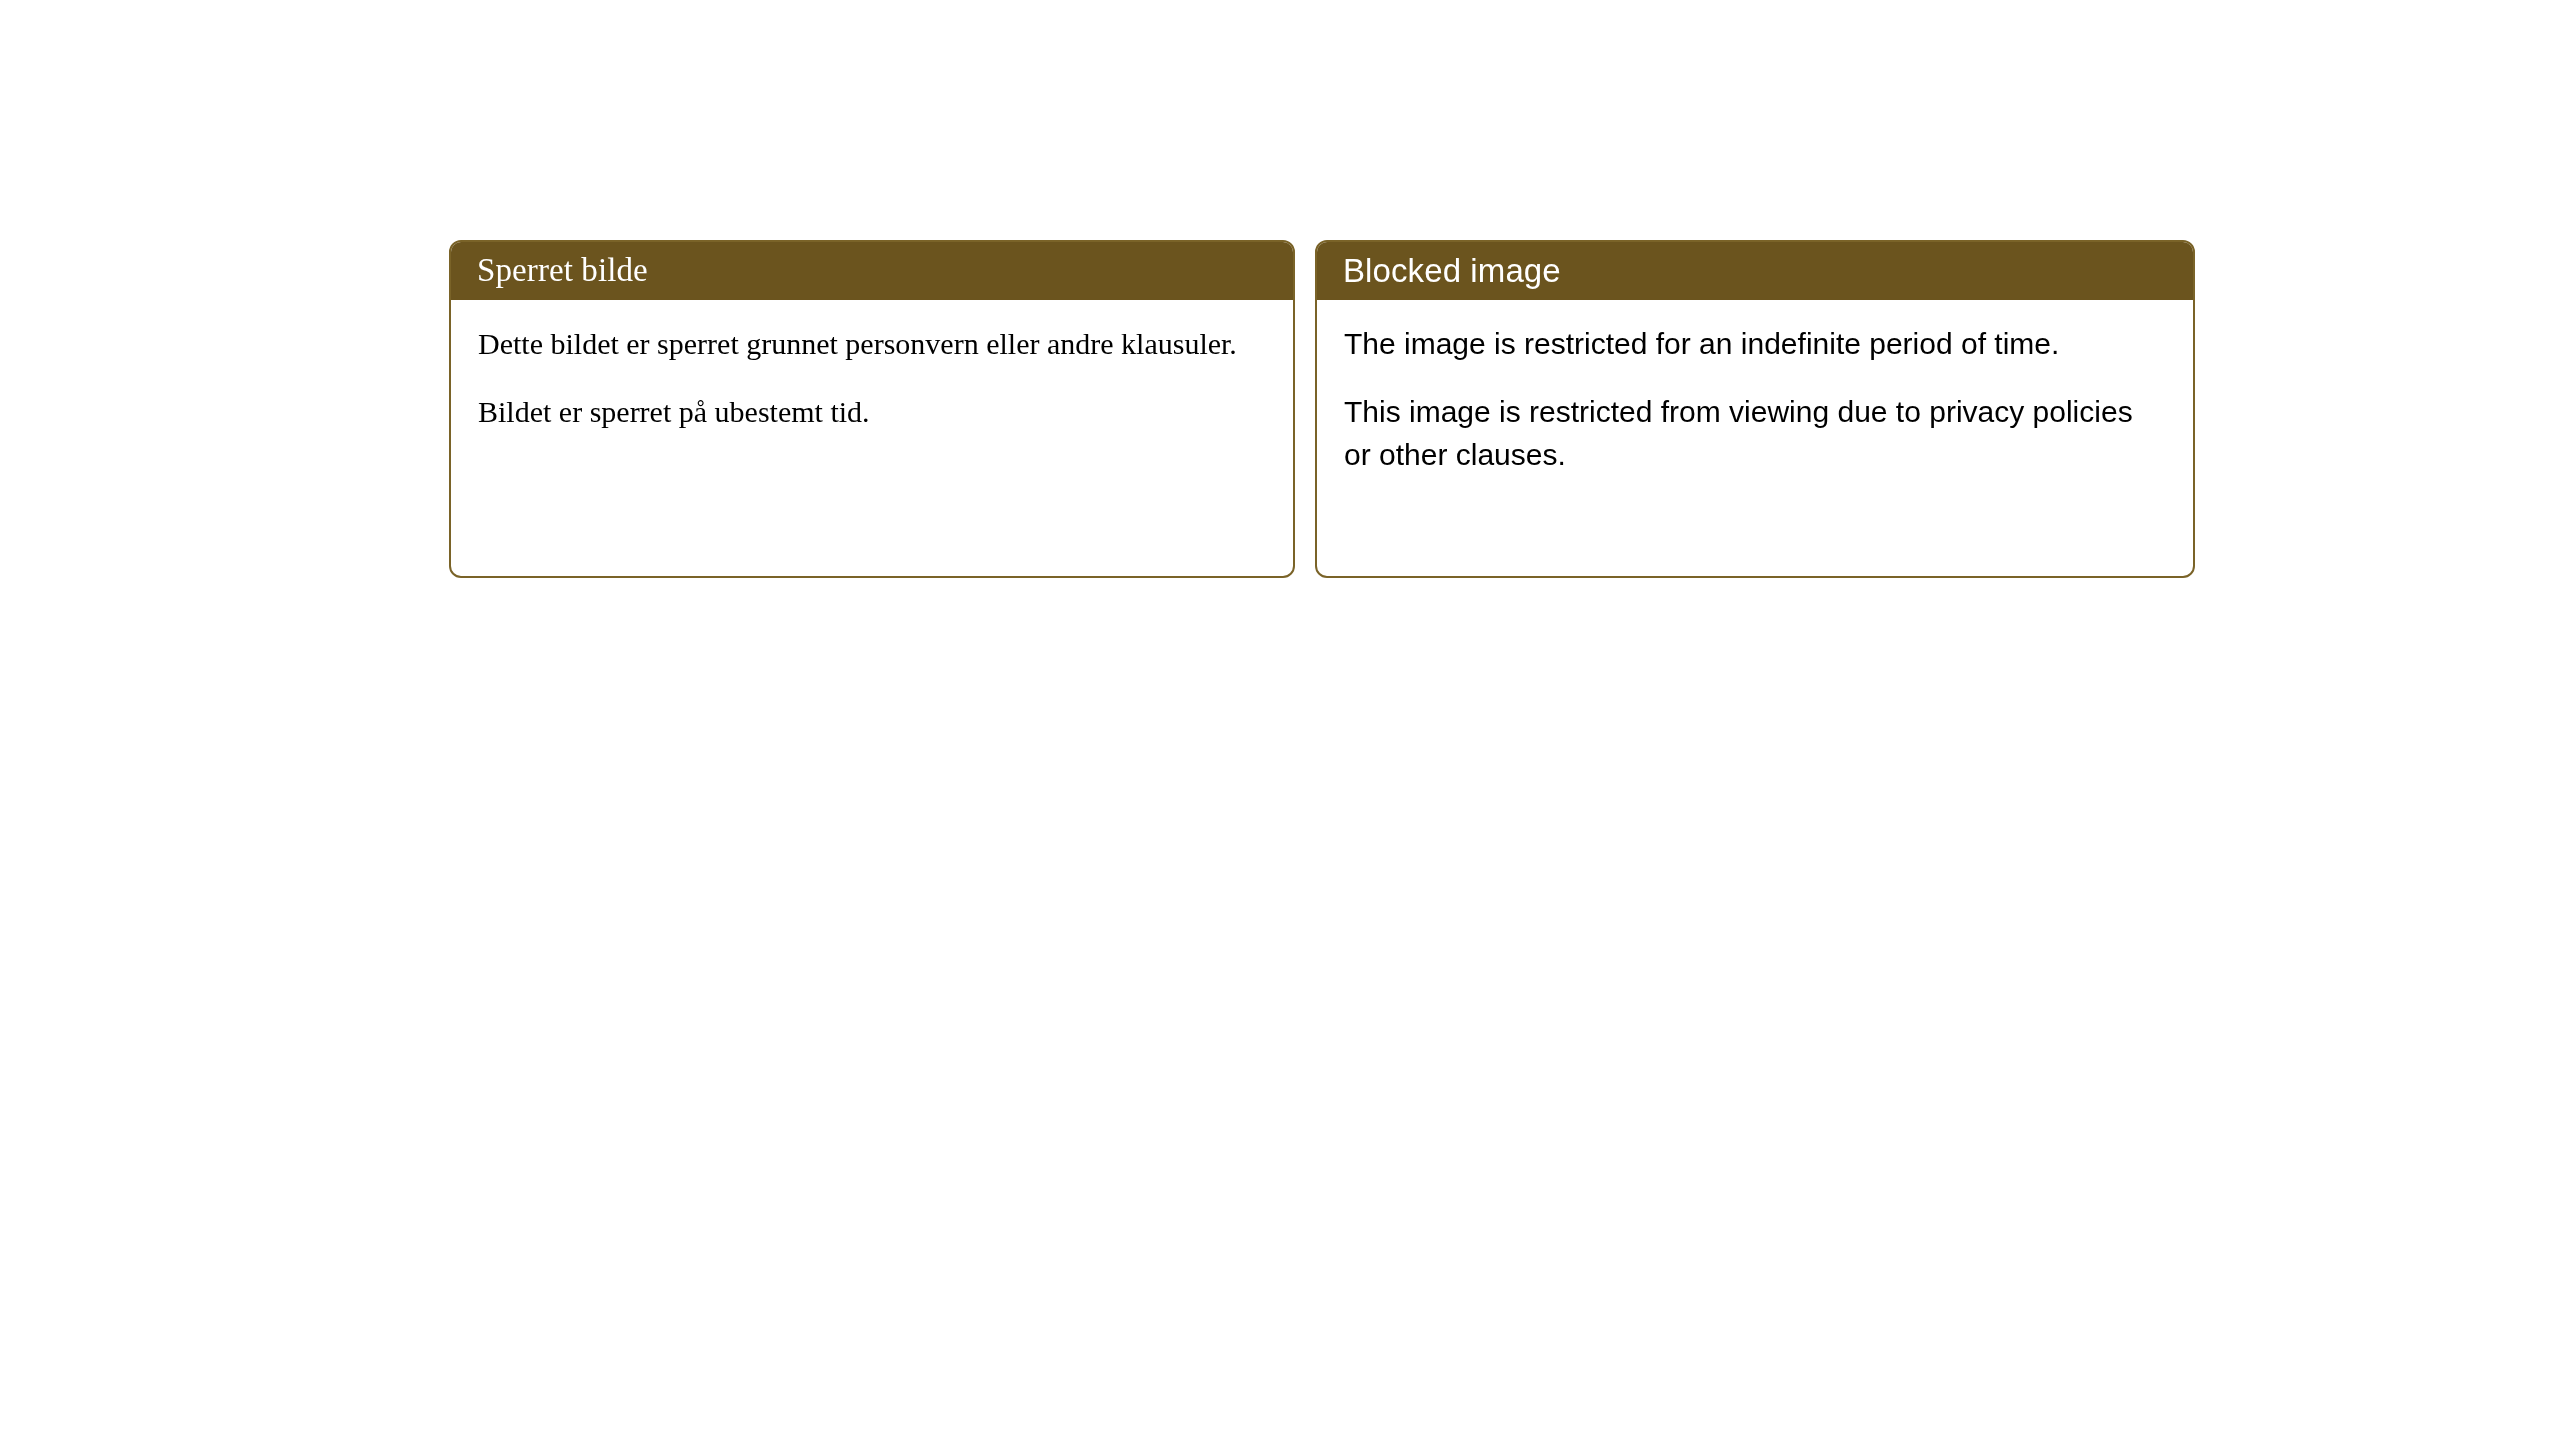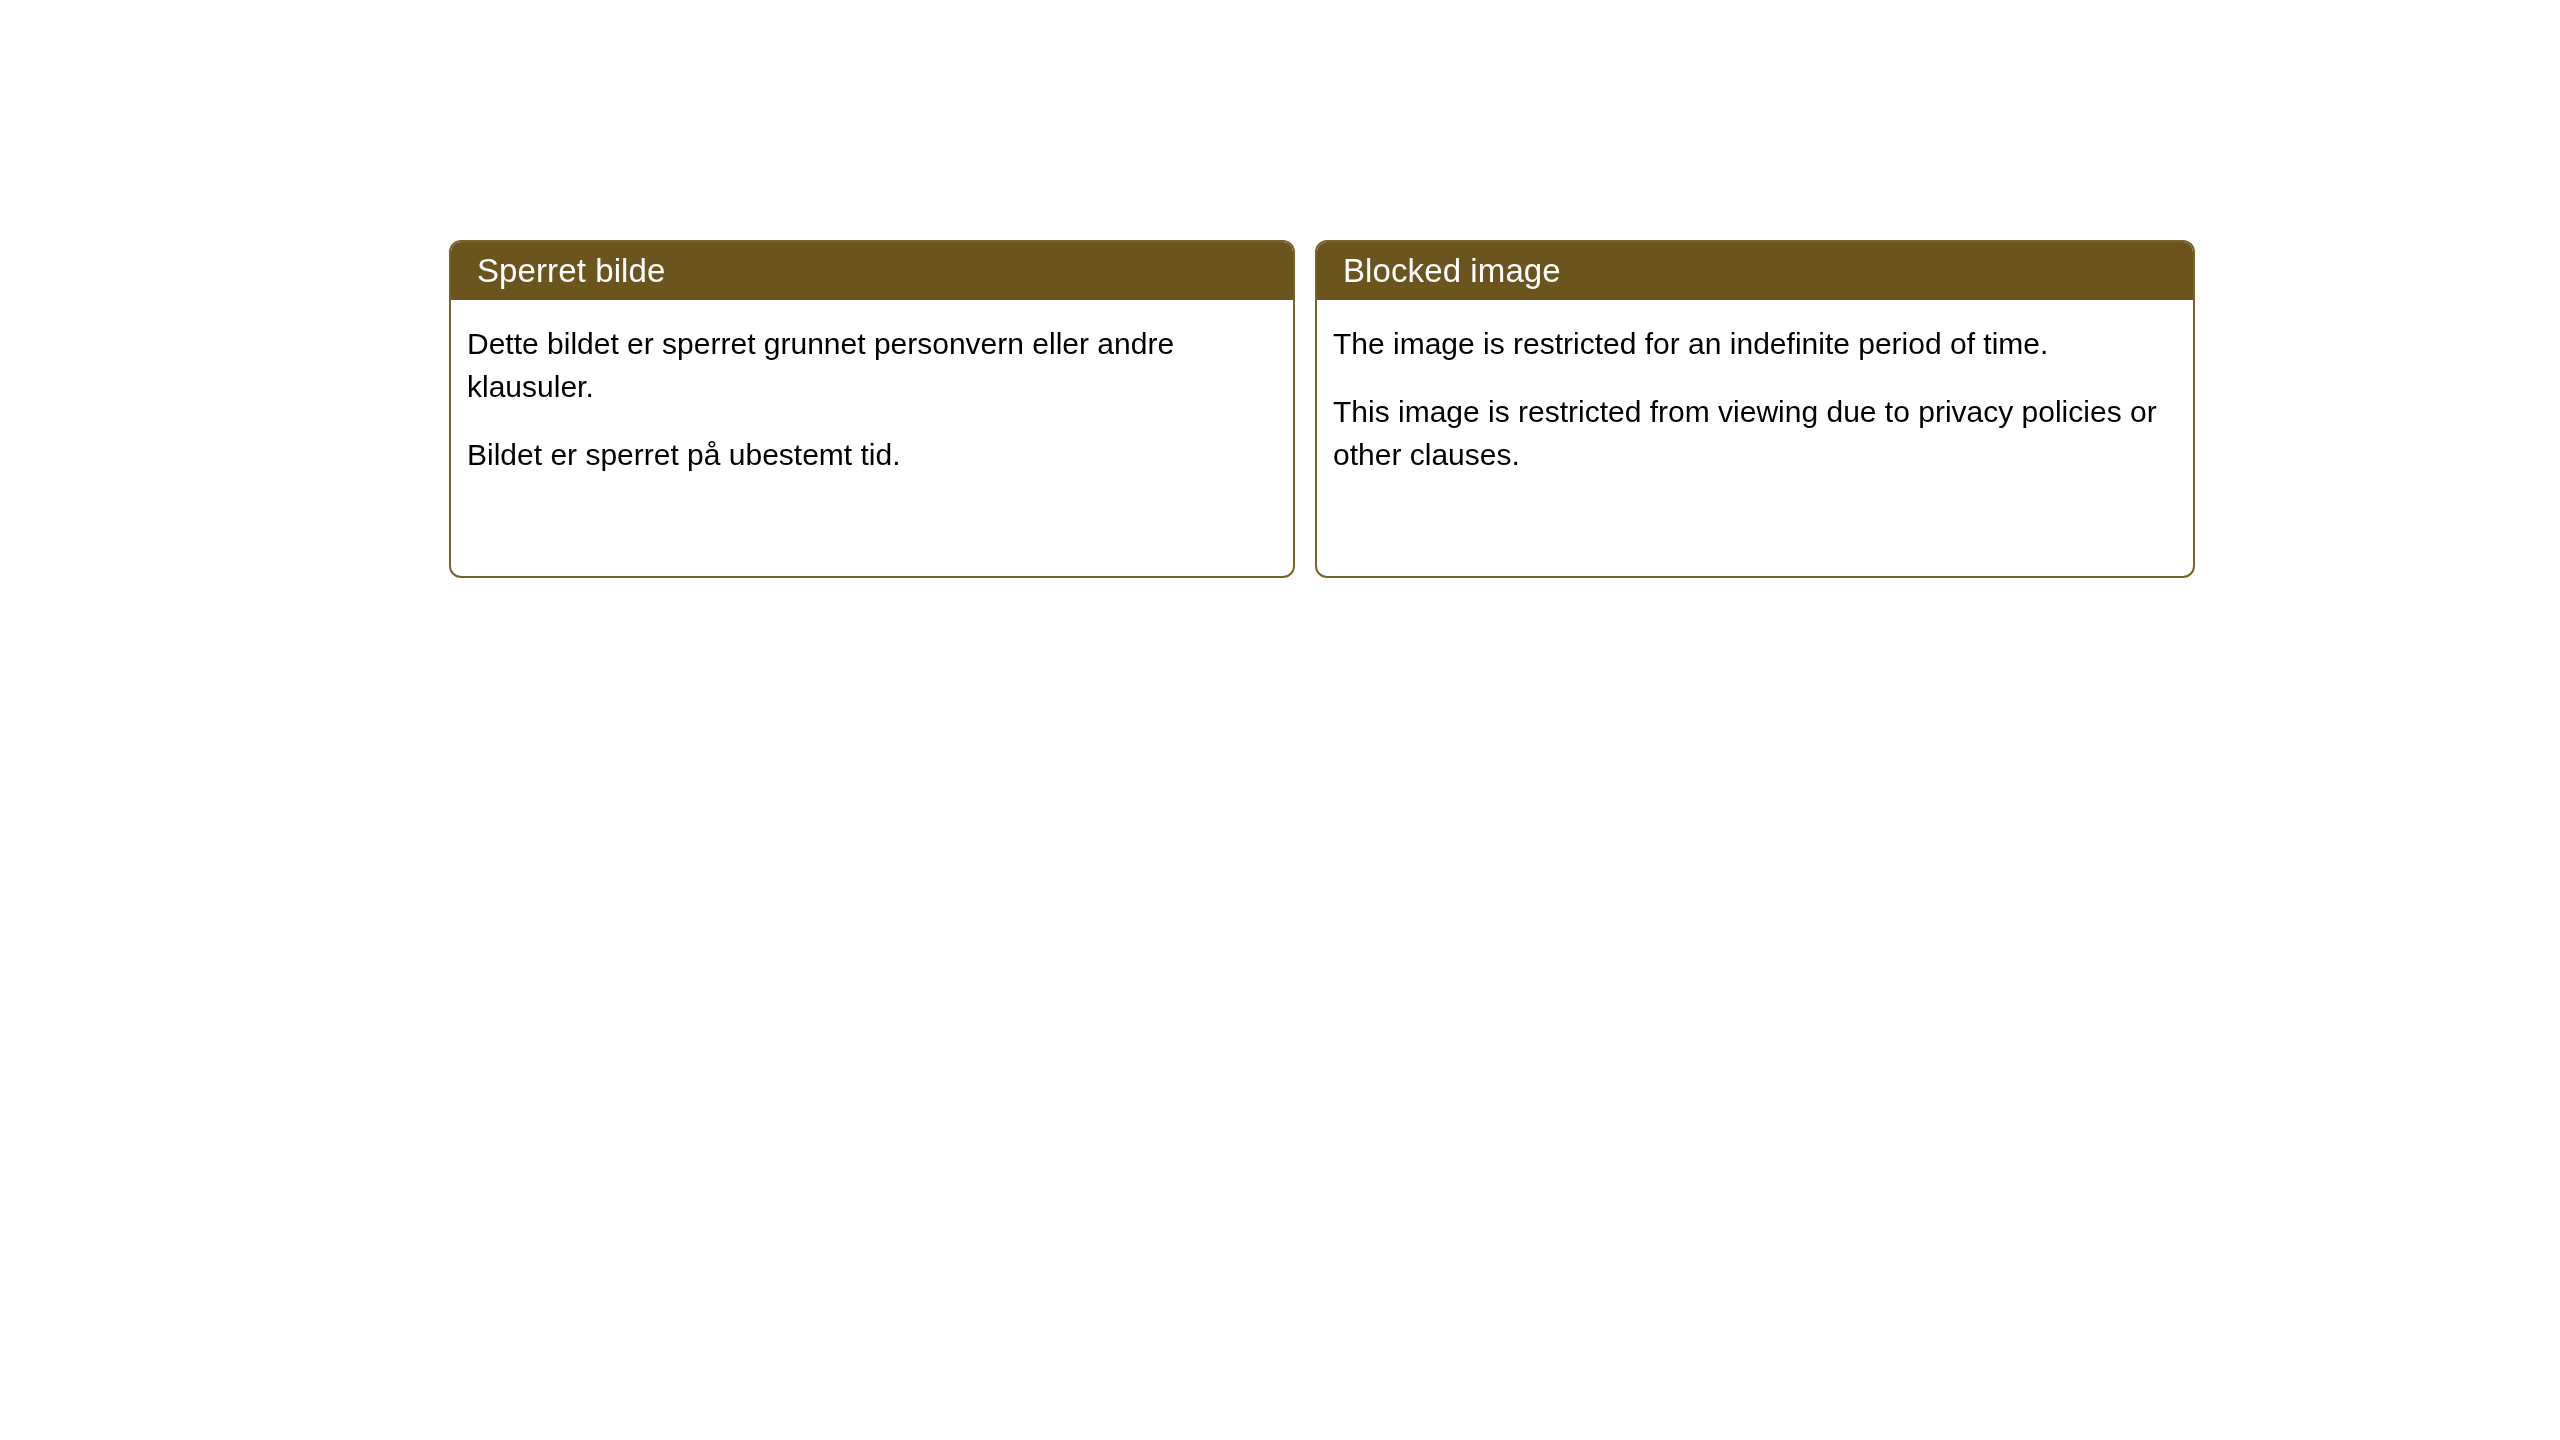--- a/index.html
+++ b/index.html
@@ -28,20 +28,21 @@
     box-sizing: border-box;
     border: 2px solid #7a6328;
     border-radius: 12px;
     background: #ffffff;
     overflow: hidden;
   }
 
   .notice-panel.panel-left {
     left: 449px;
     width: 846px;
+    font-family: Liberation Serif, serif;
   }
 
   .notice-panel.panel-right {
     left: 1315px;
     width: 880px;
   }
 
   .panel-header {
     height: 60px;
     background: #6b541e;
@@ -57,21 +58,21 @@
   .panel-title {
     color: #ffffff;
     font-size: 33px;
     font-weight: 400;
     line-height: 1;
     letter-spacing: 0.1px;
     white-space: nowrap;
   }
 
   .panel-body {
-    padding: 22px 26px 0 16px;
+    padding: 22px 26px 0 27px;
     box-sizing: border-box;
   }
 
   .body-paragraph {
     color: #000000;
     font-size: 30px;
     line-height: 43px;
     font-weight: 400;
     margin: 0;
   }

